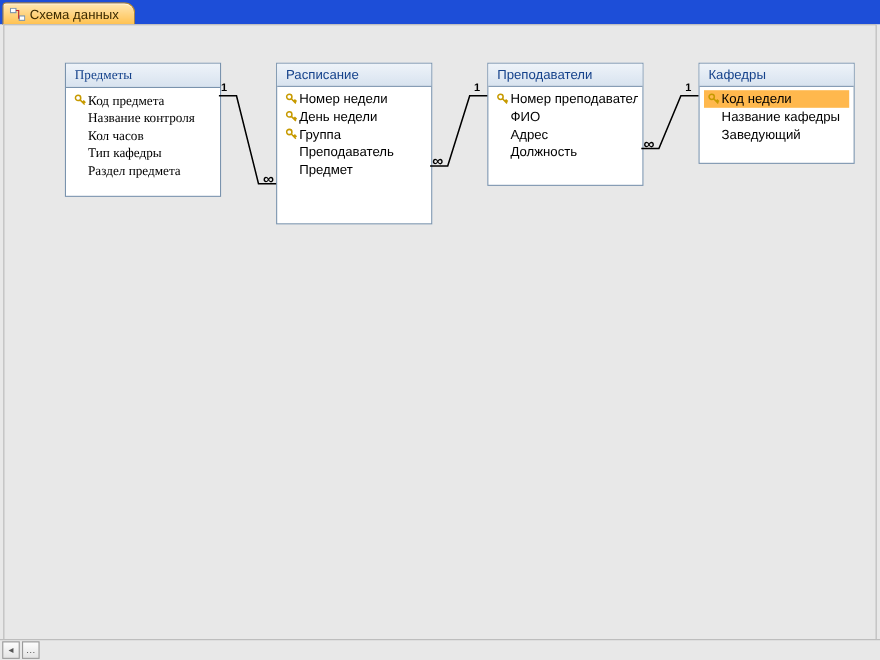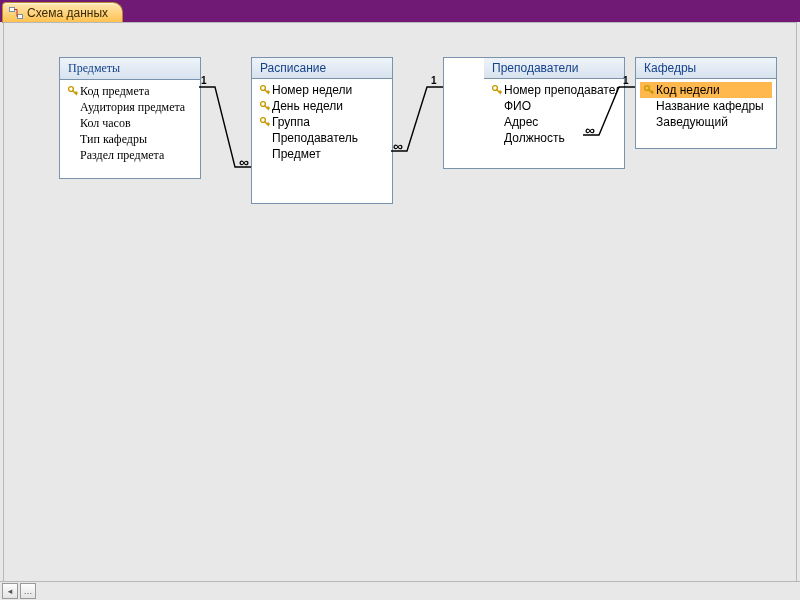--- a/index.html
+++ b/index.html
@@ -1,16 +1,16 @@
 <!DOCTYPE html>
 <html><head>
 <meta charset="utf-8">
 <style>
   html,body{margin:0;padding:0;width:800px;height:600px;font-family:"Segoe UI",Tahoma,Arial,sans-serif;font-size:12px;background:#e8e8e8;overflow:hidden}
-  .tab-bar{position:absolute;left:0;top:0;right:0;height:22px;background:#701a75}
+  .tab-bar{position:absolute;left:0;top:0;right:0;height:22px;background:#1d4ed8}
   .tab{position:absolute;left:2px;top:2px;height:20px;background:linear-gradient(#ffe7b3,#ffc04c);border:1px solid #b88a2e;border-bottom:none;border-radius:4px 10px 0 0;padding:0 14px 0 6px;display:flex;align-items:center;gap:4px;box-shadow:inset 0 1px 0 rgba(255,255,255,.6)}
   .tab-icon{display:inline-block}
   .tab-icon svg{display:block}
   .tab-label{color:#3b2a00}
   .canvas{position:absolute;left:3px;right:3px;top:22px;bottom:18px;background:#e8e8e8;border:1px solid #b8b8b8}
   .tbl{position:absolute;background:#fff;border:1px solid #7a93ad}
   .tbl-title{background:linear-gradient(#eef3f9,#d8e3ef);border-bottom:1px solid #7a93ad;color:#15428b;padding:3px 8px;font-weight:400}
   .tbl-body{padding:3px 4px}
   .row{display:flex;align-items:center;height:16px;padding:0 2px;white-space:nowrap;overflow:hidden}
   .row.sel{background:#ffb84d}
@@ -47,21 +47,21 @@
           <span class="key">
             <svg width="12" height="12" viewBox="0 0 12 12">
   <circle cx="4" cy="4" r="2.4" fill="none" stroke="#c79a00" stroke-width="1.4"></circle>
   <path d="M5.6 5.6 L10 10 M8 8 L9.6 6.4 M9 9 L10.6 7.4" stroke="#c79a00" stroke-width="1.4" fill="none"></path>
 </svg>
           </span>
           <span class="fld">Код предмета</span>
         </div>
         <div class="row">
           <span class="key"></span>
-          <span class="fld">Аудитория предмета</span>
+          <span class="fld">Название контроля</span>
         </div>
         <div class="row">
           <span class="key"></span>
           <span class="fld">Кол часов</span>
         </div>
         <div class="row">
           <span class="key"></span>
           <span class="fld">Тип кафедры</span>
         </div>
         <div class="row">
@@ -103,21 +103,21 @@
         <div class="row">
           <span class="key"></span>
           <span class="fld">Преподаватель</span>
         </div>
         <div class="row">
           <span class="key"></span>
           <span class="fld">Предмет</span>
         </div>
       </div>
     </div>
-    <div class="tbl" style="left: 439px; top: 34px; width: 140px; min-height: 110px; padding-left: 40px;">
+    <div class="tbl" style="left: 439px; top: 34px; width: 140px; min-height: 110px;">
       <div class="tbl-title">Преподаватели</div>
       <div class="tbl-body">
         <div class="row">
           <span class="key">
             <svg width="12" height="12" viewBox="0 0 12 12">
   <circle cx="4" cy="4" r="2.4" fill="none" stroke="#c79a00" stroke-width="1.4"></circle>
   <path d="M5.6 5.6 L10 10 M8 8 L9.6 6.4 M9 9 L10.6 7.4" stroke="#c79a00" stroke-width="1.4" fill="none"></path>
 </svg>
           </span>
           <span class="fld">Номер преподавателя</span>

